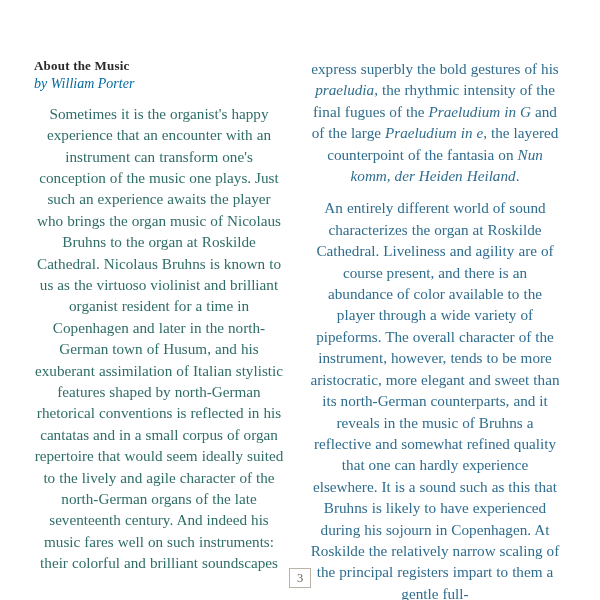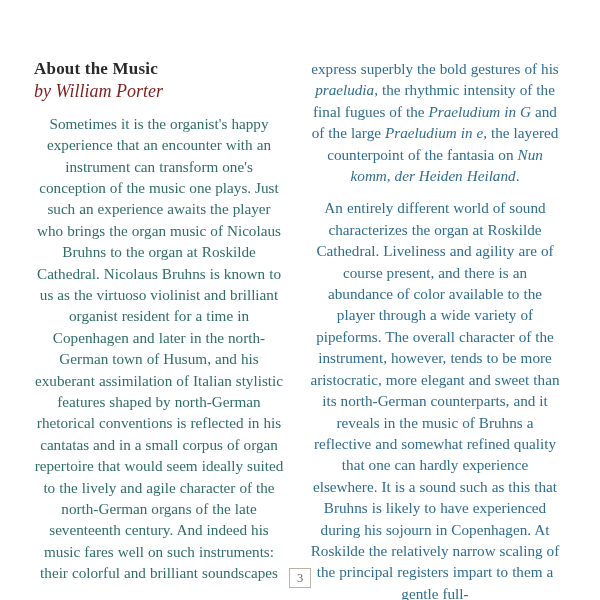--- a/index.html
+++ b/index.html
@@ -26,31 +26,31 @@
     gap: 26px;
     align-items: flex-start;
   }
   .col {
     width: 250px;
     flex: 0 0 250px;
   }
   .heading {
     font-family: "Liberation Serif", serif;
     font-weight: bold;
-    font-size: 17px;
+    font-size: 13px;
     color: #2a2a2a;
     letter-spacing: 0.2px;
     margin: 0 0 1px 0;
     line-height: 1.25;
   }
   .byline {
     font-family: "Liberation Serif", serif;
     font-style: italic;
-    font-size: 18px;
-    color: #7f1d1d;
+    font-size: 14px;
+    color: #0369a1;
     margin: 0 0 10px 0;
     line-height: 1.25;
   }
   p.body {
     margin: 0 0 11px 0;
     font-size: 15.2px;
     line-height: 21.4px;
     color: #2f6d68;
     text-align: center;
     word-spacing: 0.2px;

